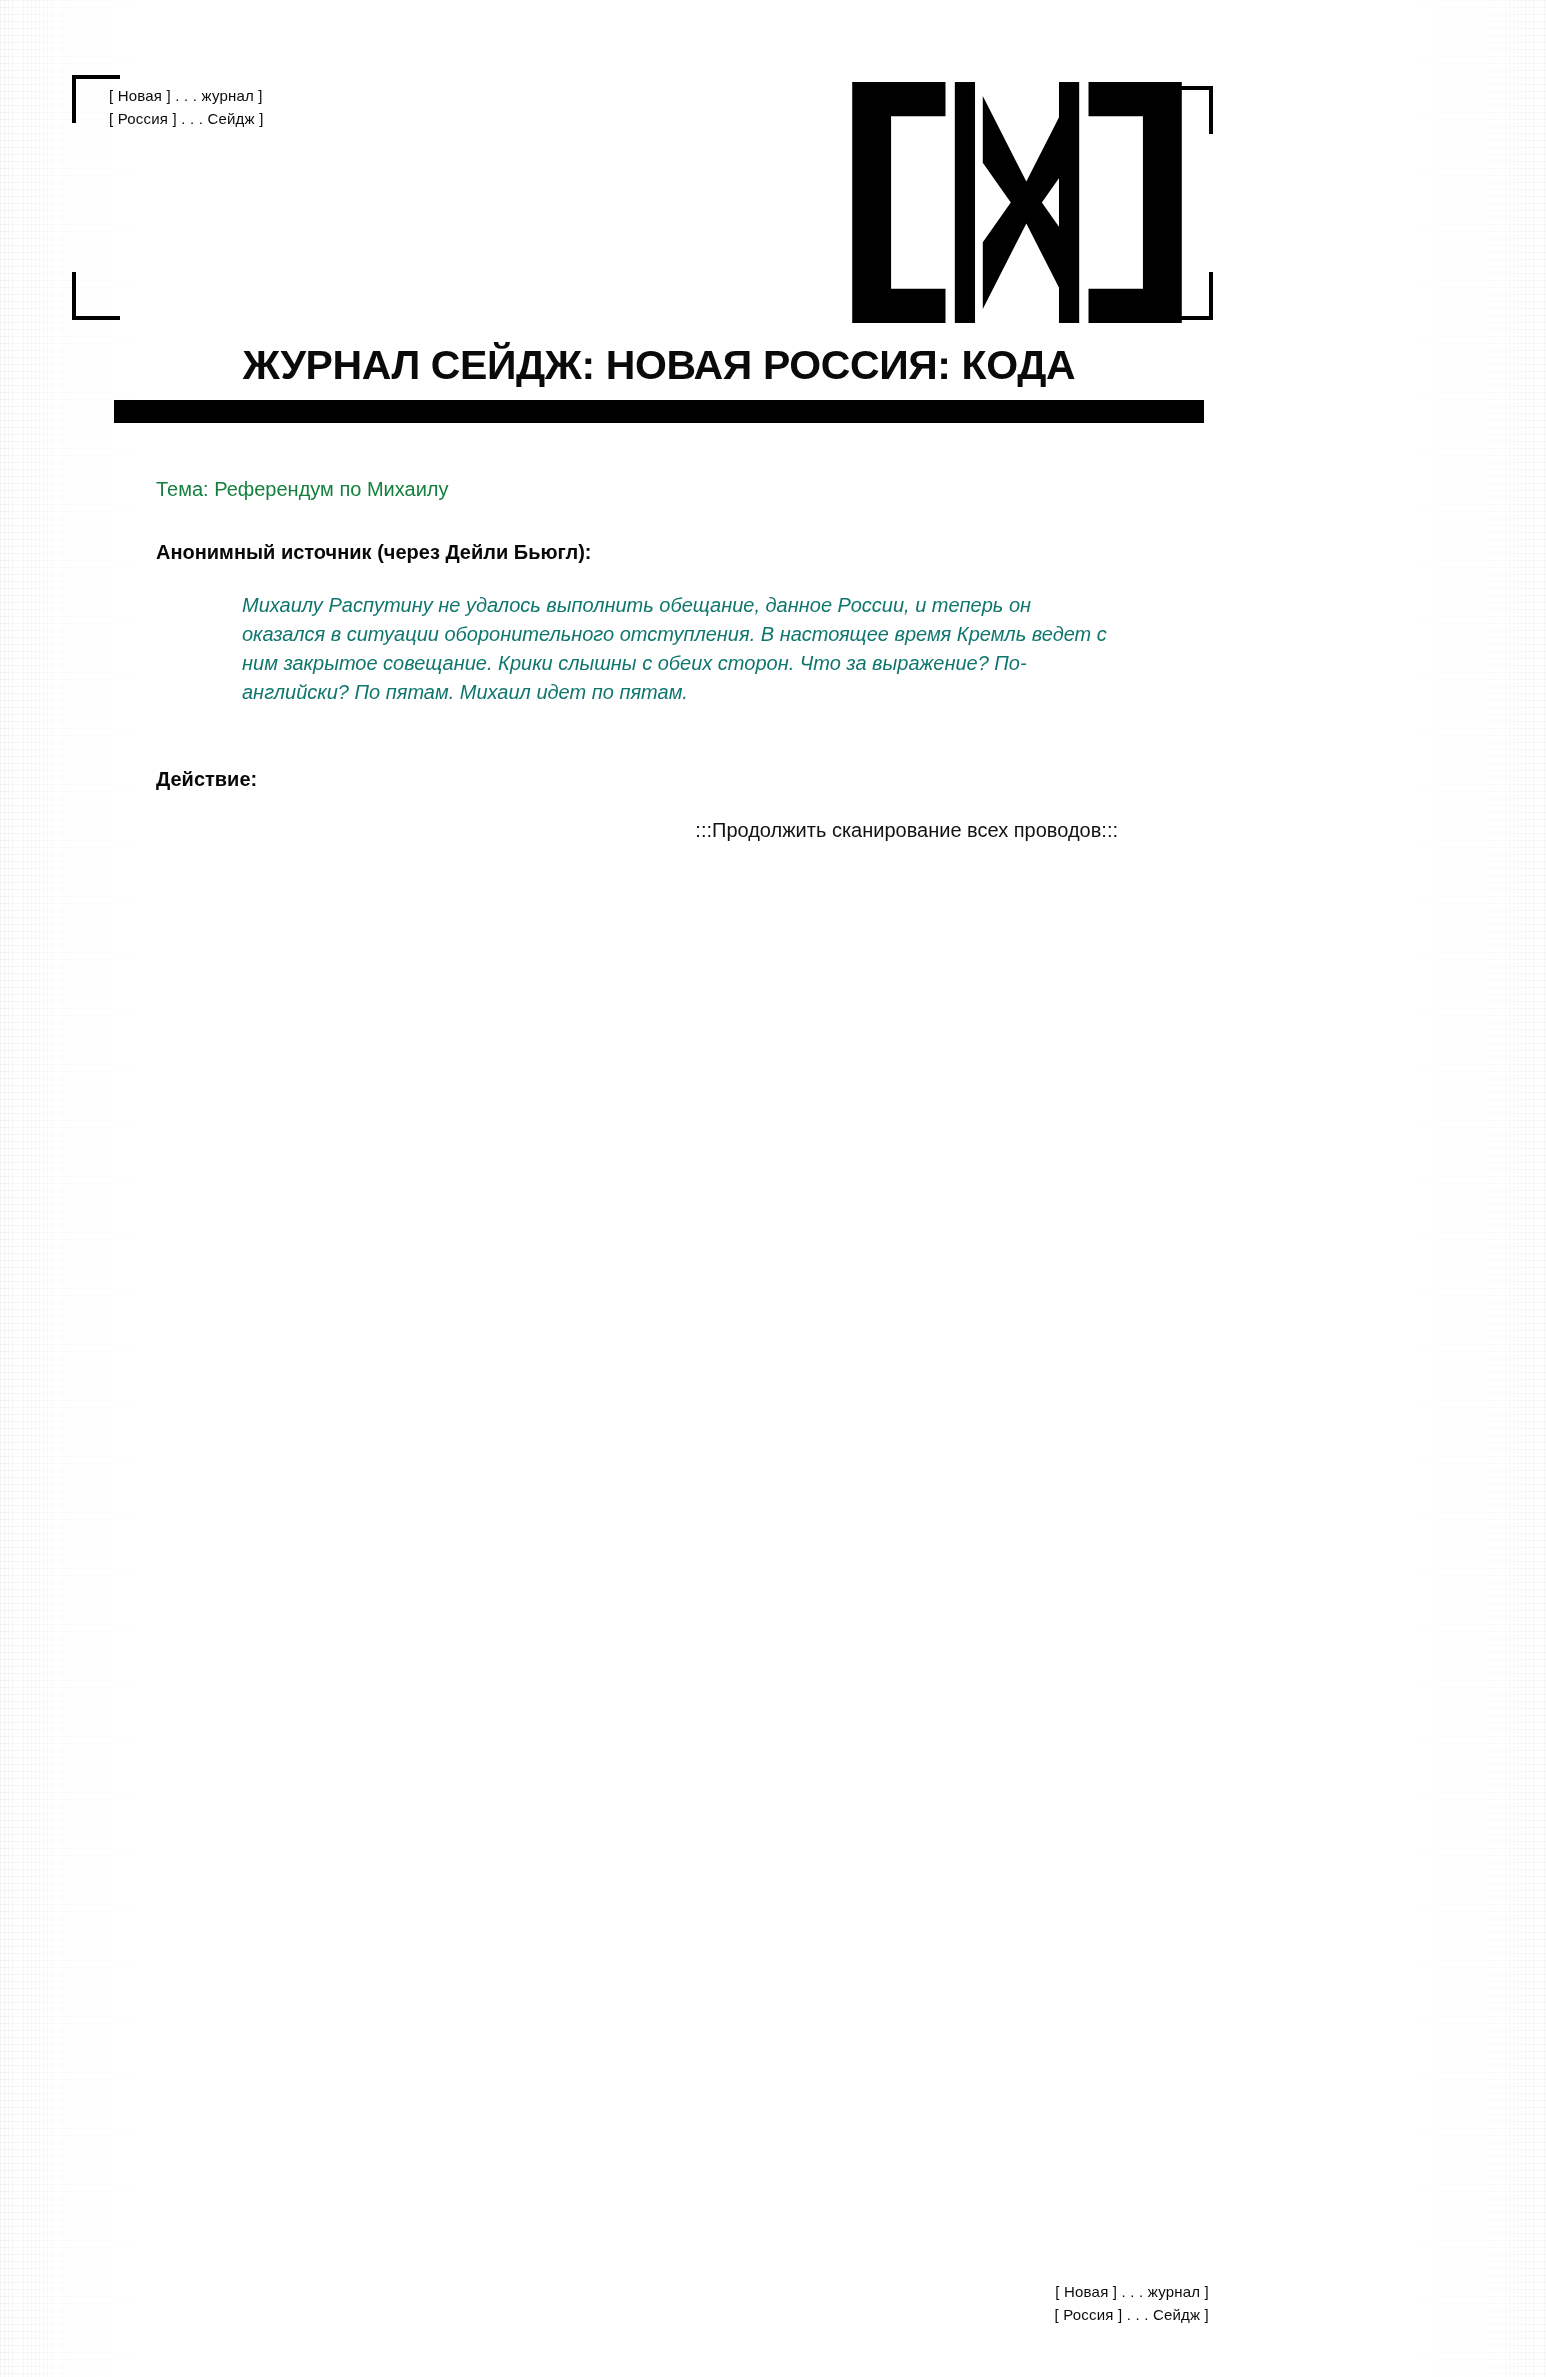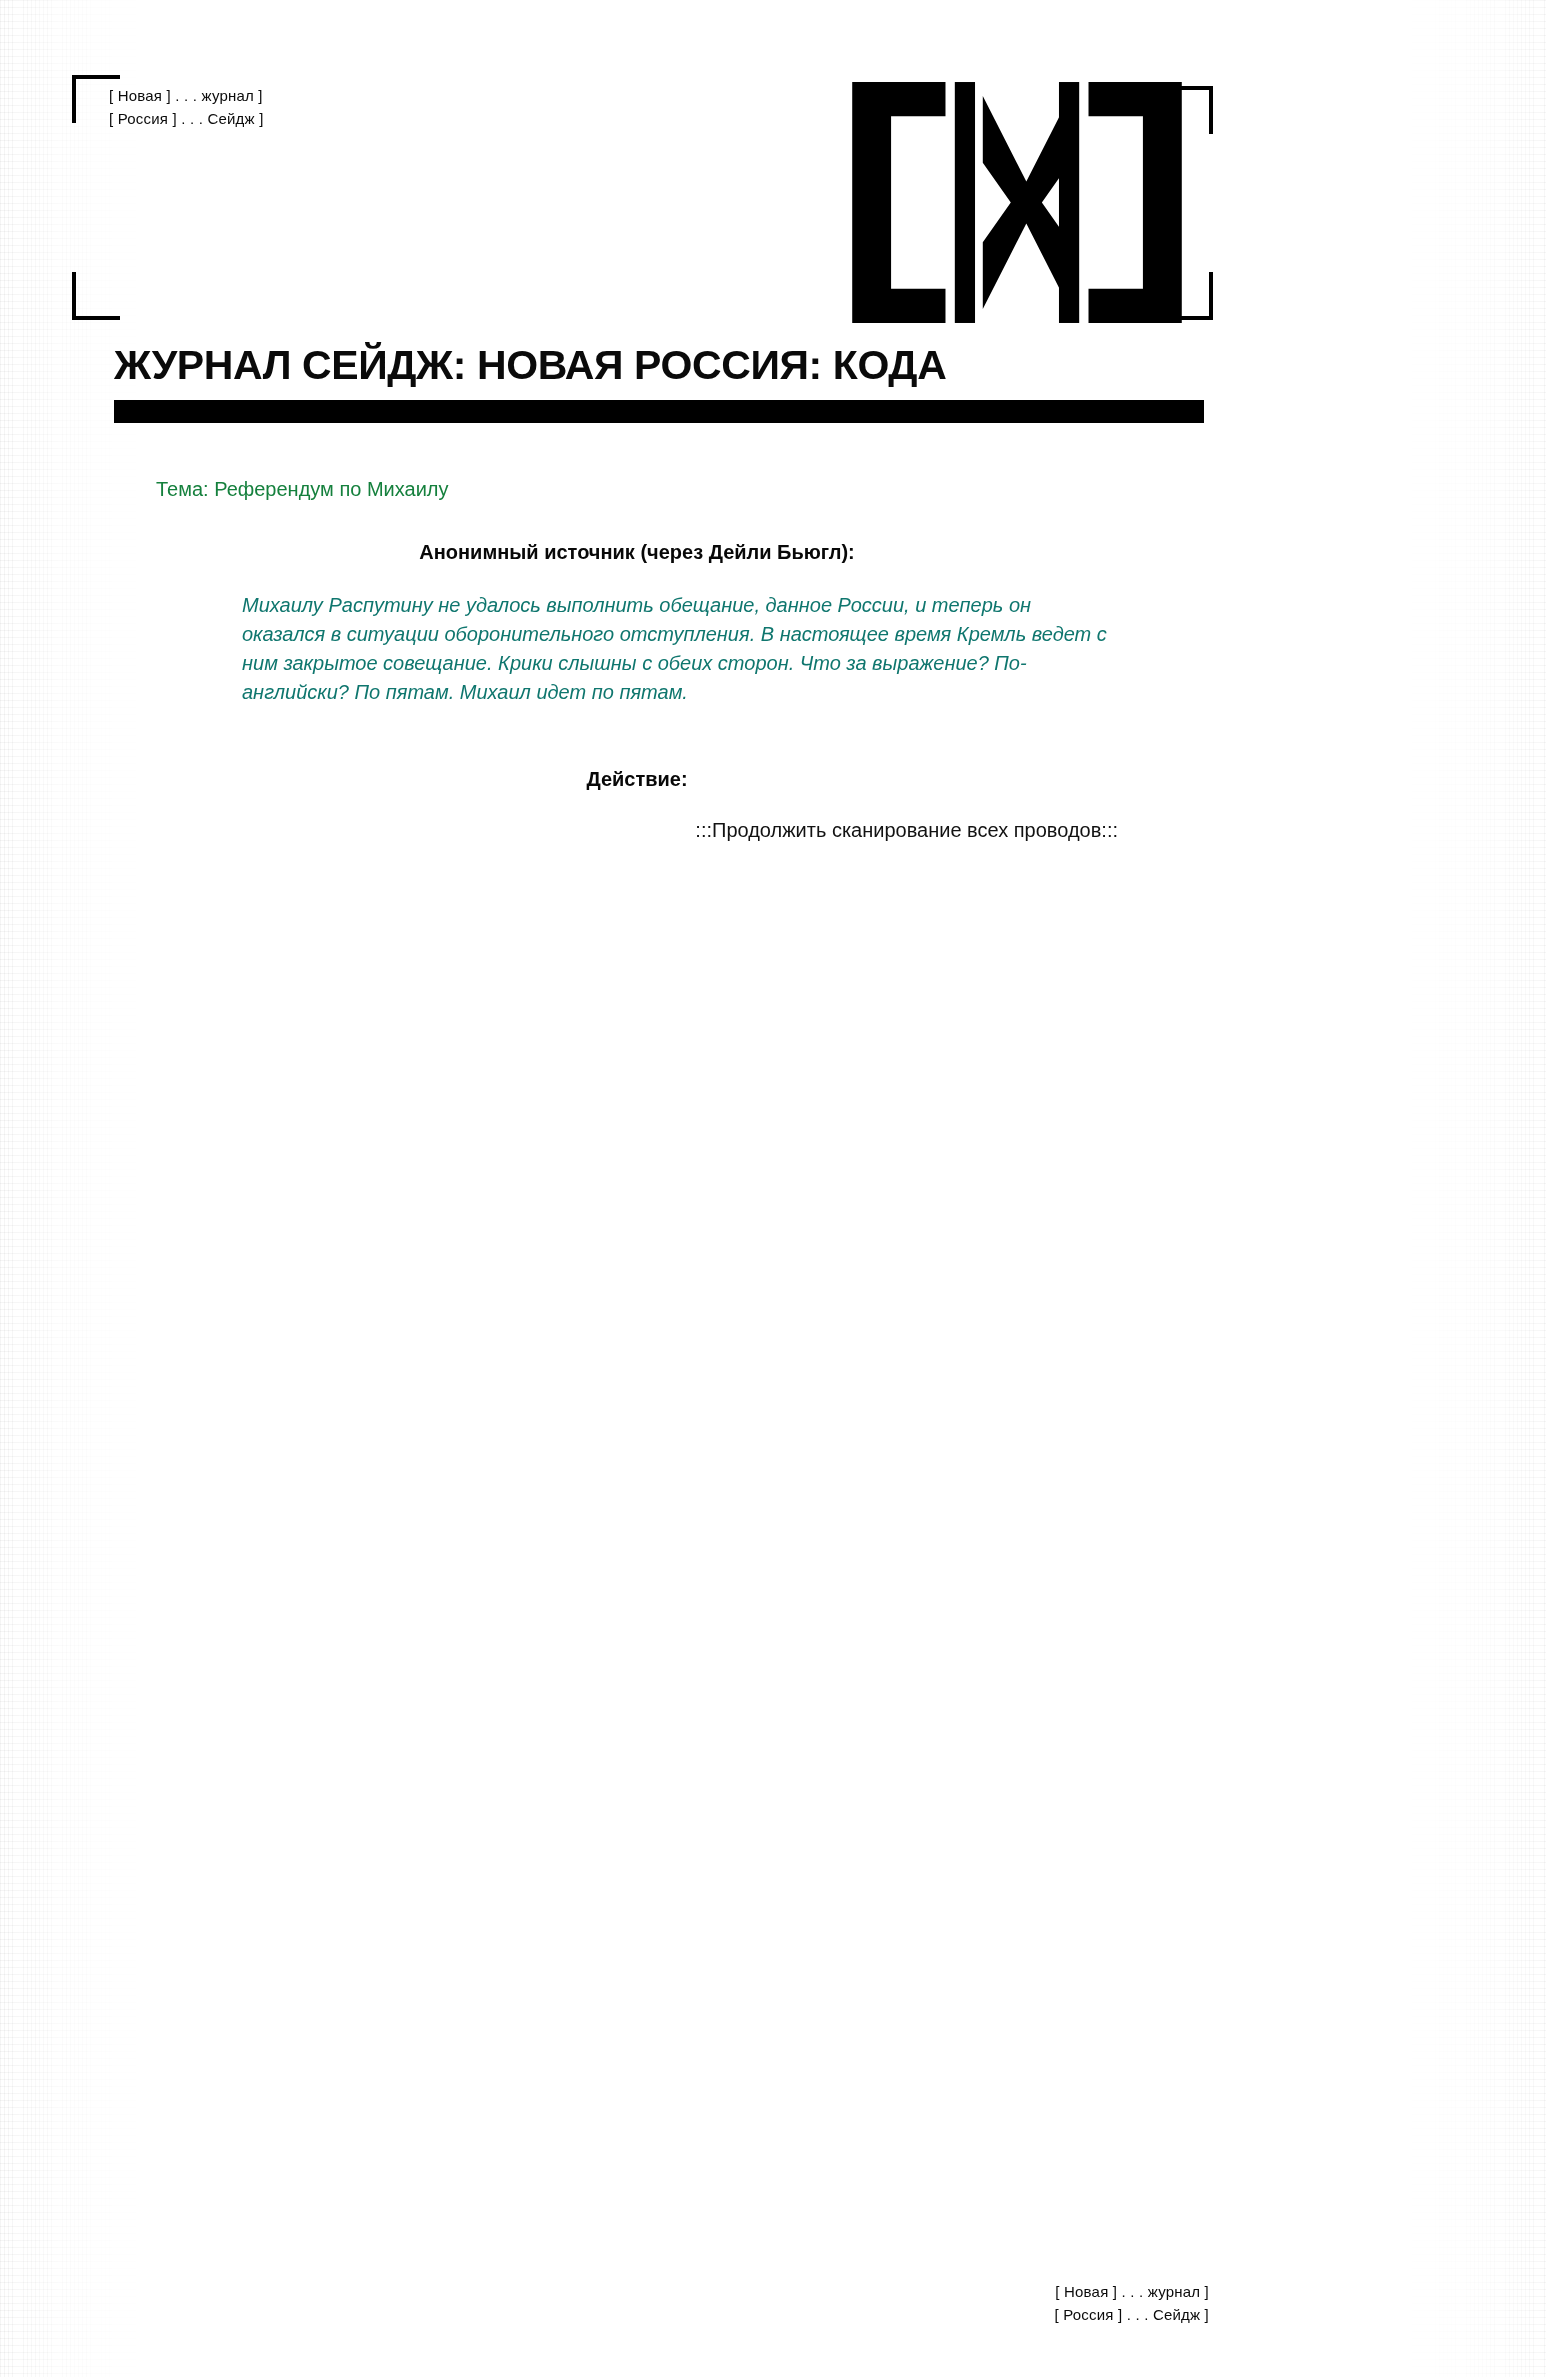--- a/index.html
+++ b/index.html
@@ -121,20 +121,21 @@
   }
   .logo-wrap svg { display: block; width: 100%; height: 100%; }
 
   
   .title-area {
     position: absolute;
     top: 342px;
     left: 114px;
     right: 70px;
     z-index: 4;
+    text-align: center;
   }
   .doc-title {
     font-size: 41px;
     font-weight: 700;
     letter-spacing: -0.4px;
     color: #0a0a0a;
     margin: 0 0 11px 0;
     white-space: nowrap;
   }
   .title-rule {
@@ -154,21 +155,20 @@
   .subject-line {
     font-size: 20px;
     color: #15803d;
     margin: 0 0 40px 0;
   }
   .section-head {
     font-size: 20px;
     font-weight: 700;
     color: #080808;
     margin: 0 0 26.5px 0;
-    text-align: center;
   }
   .quote-block {
     margin: 0 0 0 86px;
     font-size: 20px;
     font-style: italic;
     line-height: 1.45;
     color: #0f766e;
     max-width: 1027px;
   }
   .section-head.action {

